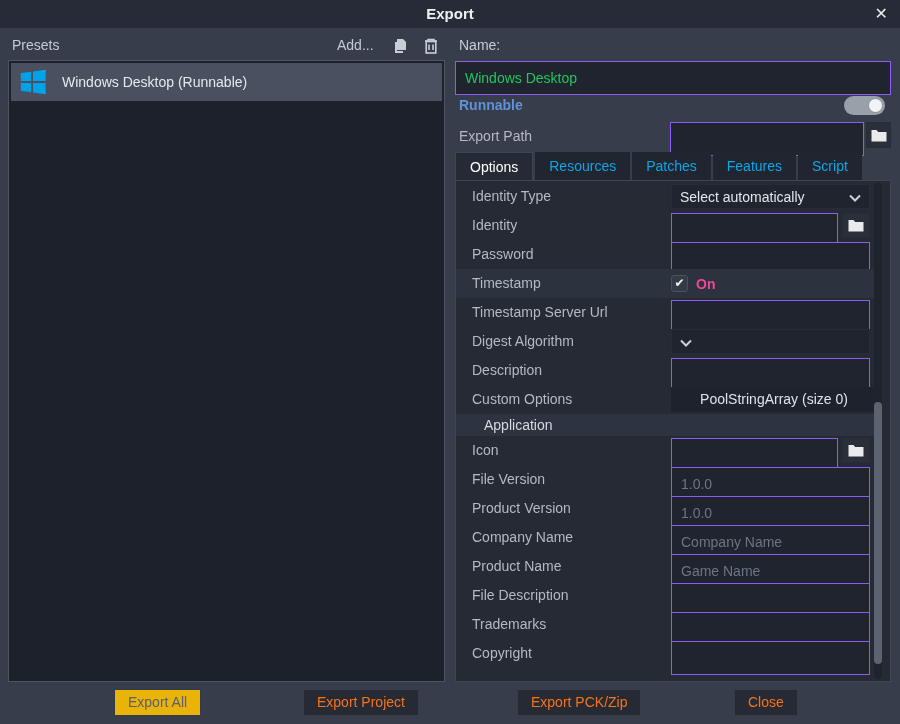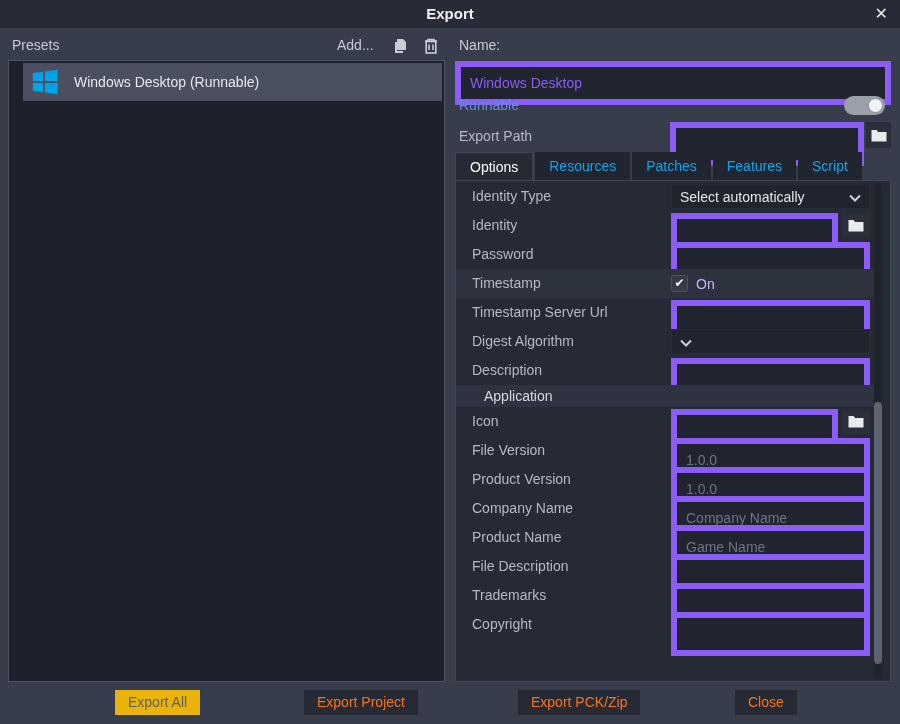--- a/index.html
+++ b/index.html
@@ -16,33 +16,33 @@
   .title { left:0; right:0; top:0; height:40px; line-height:28px; text-align:center;
            font-weight:bold; font-size:15px; color:#eef0f3; }
   .close-x { right:8px; top:0; height:28px; line-height:28px; font-size:16px; color:#e8eaed; cursor:default; padding:0 4px;}
 
   
   .presets-title { left:12px; top:37px; color:#c6cad3; }
   .add-btn { left:337px; top:37px; color:#c6cad3; cursor:default; }
   .icon-btn { top:37px; width:20px; height:18px; color:#c9cdd6; }
   .icon-btn svg { display:block; }
   .presets-list { left:8px; top:60px; width:437px; height:622px;
-                  background:#1d212b; border:1px solid #4d5462;padding-left:12px; }
+                  background:#1d212b; border:1px solid #4d5462; }
   .preset-item { margin:2px; height:38px; background:#4a5060; display:flex; align-items:center; padding-left:7px; }
   .preset-item .win-icon { width:30px; height:30px; margin-right:14px; }
   .preset-item .plabel { color:#e5e8ed; }
   .name-label { left:459px; top:37px; color:#c9ccd4; }
   .name-input { left:455px; top:61px; width:436px; height:28px; }
   input.txt {
-    background:#1f242e; border:6px solid #8b5cf6; color:#8b5cf6;
+    background:#1f242e; border:1px solid #8b5cf6; color:#22c55e;
     font-family:"Liberation Sans", sans-serif; font-size:14px; padding:16px 9px;
     width:100%; height:100%; outline:none;
   }
   input.txt::placeholder { color:#6d7484; opacity:1; }
-  .runnable-label { left:459px; top:97px; color:#5f92d8; }
+  .runnable-label { left:459px; top:97px; color:#5f92d8;font-weight:bold; }
   .toggle { left:844px; top:96px; width:41px; height:19px; background:#9aa0a9; border-radius:10px; }
   .toggle .knob { position:absolute; right:2px; top:2px; width:15px; height:15px; border-radius:50%;
                   background:#f2f3f5; border:1px solid #8a9099; }
   .exportpath-label { left:459px; top:128px; color:#b4b9c4; }
   .exportpath-input { left:670px; top:122px; width:194px; height:26px; }
   .folder-btn { background:#2a2f3a; border:1px solid #272d38; display:flex; align-items:center; justify-content:center; }
   .exportpath-btn { left:866px; top:122px; width:25px; height:26px; }
 
   
   .tabs { left:455px; top:152px; height:28px; display:flex; }
@@ -61,21 +61,21 @@
   .pctrl { position:absolute; left:215px; top:2px; width:199px; height:25px; }
   .pctrl.short { width:167px; }
   .rowbtn { position:absolute; left:386px; top:2px; width:28px; height:25px; }
   .dropdown { background:#1f242e; border:1px solid #272d38; height:25px;
               display:flex; align-items:center; padding:0 8px; color:#e3e6ea; }
   .dropdown .dval { flex:1; }
   .chev { color:#ccd0d8; }
   .cb-row { display:flex; align-items:center; height:25px; }
   .checkbox { width:17px; height:17px; background:#343b47; border:1px solid #4a5160; border-radius:3px;
               color:#f0f2f4; font-size:12px; line-height:15px; text-align:center; }
-  .on-label { color:#c4b5fd; margin-left:8px; }
+  .on-label { color:#ec4899; margin-left:8px;font-weight:bold; }
   .arrval { background:#1e222c; height:25px; line-height:25px; text-align:center; color:#dfe2e8; width:206px; }
   .section { position:relative; height:22px; background:#2d3340; }
   .section .slab { position:absolute; left:28px; top:0; line-height:22px; color:#d6d9df; }
 
   
   .vscroll { position:absolute; right:8px; top:2px; width:8px; height:496px; background:#1f232c; border-radius:4px; }
   .vgrab { position:absolute; left:0; top:219px; width:8px; height:262px; background:#5c6370; border-radius:4px; }
 
   
   .fbtn { top:689px; height:27px; line-height:25px; padding:0 13px;
@@ -197,20 +197,24 @@
               <path d="M1 1.5 L6 6.5 L11 1.5"></path>
             </svg></span>
       </div>
     </div>
 
     <div class="prow">
       <span class="plab">Description</span>
       <div class="pctrl"><input class="txt" value="" style=""></div>
     </div>
 
+    <div class="prow">
+      <span class="plab">Custom Options</span>
+      <div class="pctrl arrval">PoolStringArray (size 0)</div>
+    </div>
 
     <div class="section">
       <span class="slab">Application</span>
     </div>
 
     <div class="prow">
       <span class="plab">Icon</span>
       <div class="pctrl short"><input class="txt" value="" style=""></div>
       <div class="rowbtn folder-btn">
         <svg width="16" height="13" viewBox="0 0 16 13">

